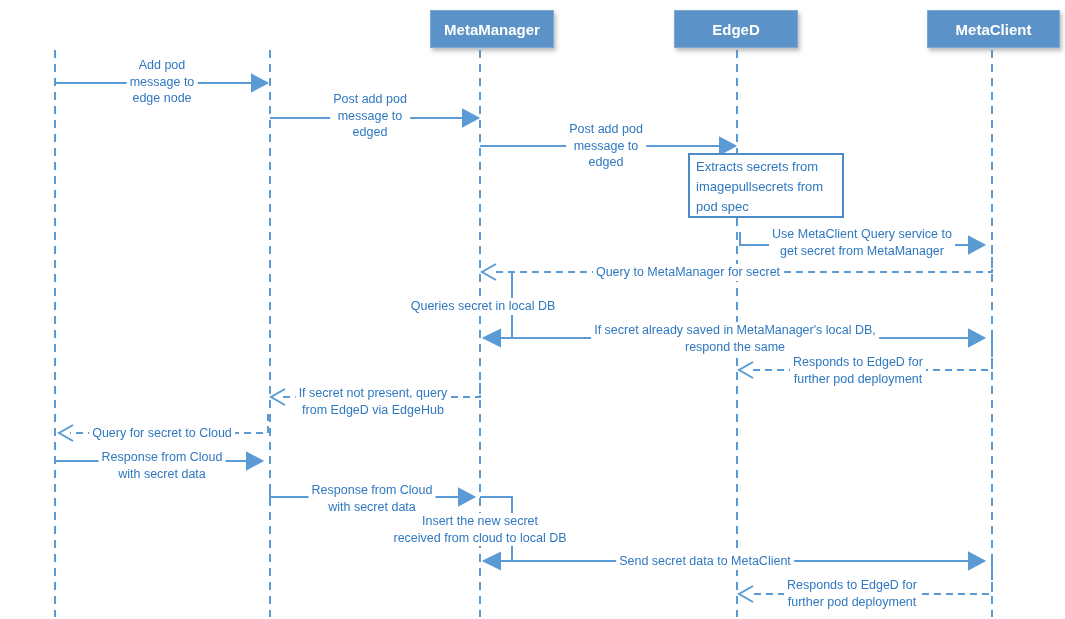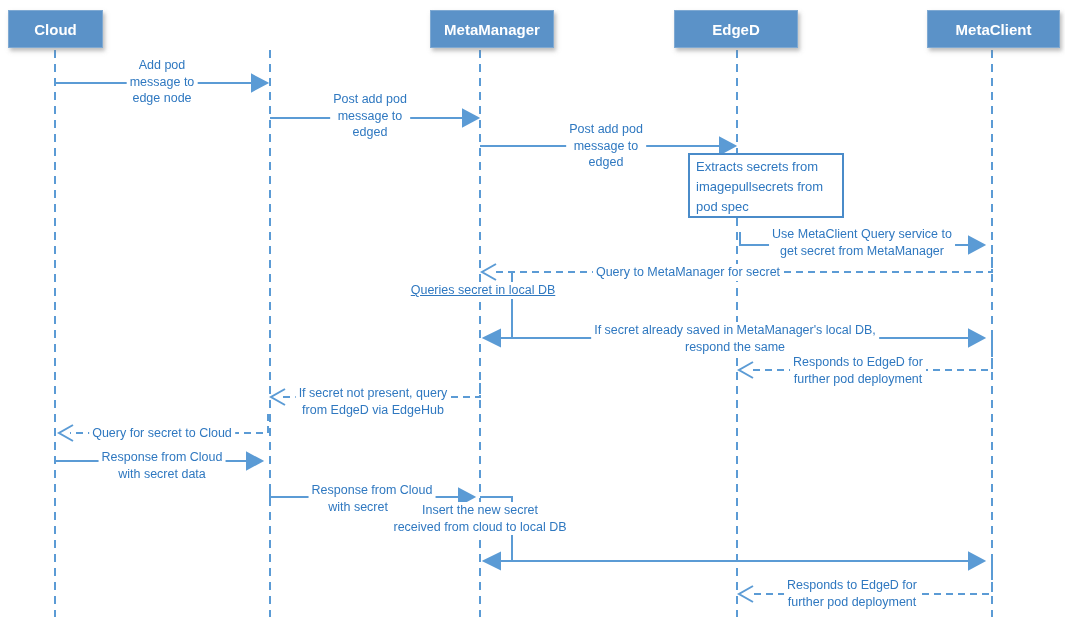--- a/index.html
+++ b/index.html
@@ -113,51 +113,51 @@
         <polygon points="984,561 969,553 969,569" fill="#5b9bd5"></polygon>
       </g>
 
       <g stroke-dasharray="7 5">
         <path d="M992,561 V594 H750"></path>
       </g>
       <path d="M753,586 L739,594 L753,602"></path>
     </g>
   </svg>
 
-  <div class="actor" style="left:8px;   width:95px;">Cloud</div>
   <div class="actor" style="left:418px; width:124px;margin-left:12px;">MetaManager</div>
   <div class="actor" style="left:674px; width:124px;">EdgeD</div>
   <div class="actor" style="left:927px; width:133px;">MetaClient</div>
 
   <div class="note-box">Extracts secrets from
 imagepullsecrets from
 pod spec</div>
 
   <div class="msg-label" style="left:162px; top:57px;">Add pod
 message to
 edge node</div>
   <div class="msg-label" style="left:370px; top:91px;">Post add pod
 message to
 edged</div>
   <div class="msg-label" style="left:606px; top:121px;">Post add pod
 message to
 edged</div>
   <div class="msg-label" style="left:862px; top:226px;">Use MetaClient Query service to
 get secret from MetaManager</div>
   <div class="msg-label" style="left:688px; top:264px;">Query to MetaManager for secret</div>
-  <div class="msg-label" style="left:483px; top:282px;text-decoration:underline;">Queries secret in local DB</div>
+  <div class="msg-label" style="left:483px; top:298px;">Queries secret in local DB</div>
   <div class="msg-label" style="left:735px; top:322px;">If secret already saved in MetaManager's local DB,
 respond the same</div>
   <div class="msg-label" style="left:858px; top:354px;">Responds to EdgeD for
 further pod deployment</div>
   <div class="msg-label" style="left:373px; top:385px;">If secret not present, query
 from EdgeD via EdgeHub</div>
   <div class="msg-label" style="left:162px; top:425px;">Query for secret to Cloud</div>
   <div class="msg-label" style="left:162px; top:449px;">Response from Cloud
 with secret data</div>
   <div class="msg-label" style="left:372px; top:482px;">Response from Cloud
 with secret data</div>
-  <div class="msg-label" style="left:480px; top:502px;">Insert the new secret
+  <div class="msg-label" style="left:480px; top:513px;">Insert the new secret
 received from cloud to local DB</div>
+  <div class="msg-label" style="left:705px; top:553px;">Send secret data to MetaClient</div>
   <div class="msg-label" style="left:852px; top:577px;">Responds to EdgeD for
 further pod deployment</div>
 
 </div>
 
 </body></html>

